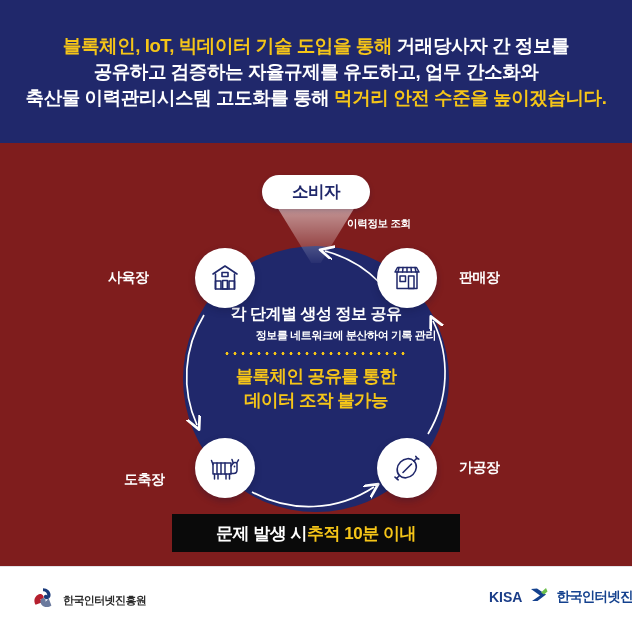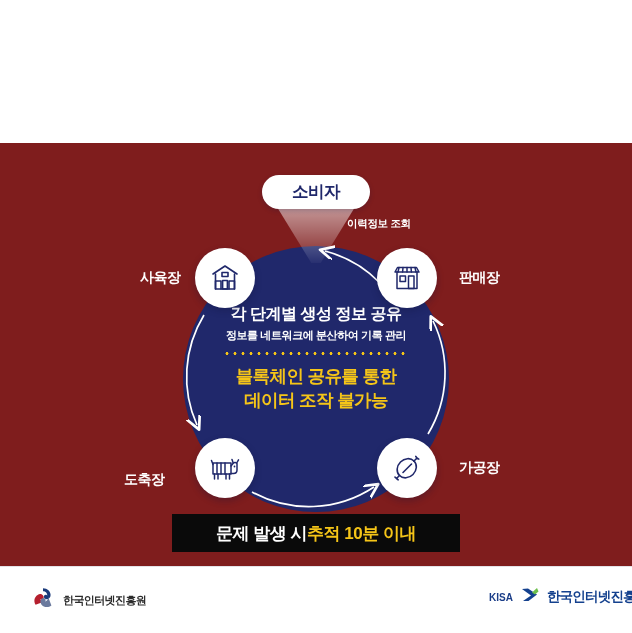--- a/index.html
+++ b/index.html
@@ -139,20 +139,21 @@
     color: #ffffff;
     letter-spacing: -0.5px;
     line-height: 21px;
   }
   .core-sub {
     font-size: 11px;
     font-weight: bold;
     color: #ffffff;
     letter-spacing: -0.4px;
     margin-top: 4px;
+    text-align: right;
   }
   .dotted {
     width: 186px;
     height: 3px;
     margin: 9px auto 9px auto;
     background-image: radial-gradient(circle, #f5c518 1.4px, rgba(0,0,0,0) 1.6px);
     background-size: 8px 3px;
     background-repeat: repeat-x;
   }
   .core-highlight {
@@ -182,21 +183,21 @@
     font-size: 14px;
     font-weight: bold;
     color: #ffffff;
     letter-spacing: -0.5px;
     z-index: 7;
     white-space: nowrap;
   }
 
   
   .node-farm    { left: 195px; top: 105px; }
-  .lbl-farm     { left: 140px; top: 126px; }
+  .lbl-farm     { left: 108px; top: 126px; }
   .node-retail  { left: 377px; top: 105px; }
   .lbl-retail   { left: 459px; top: 126px; }
   .node-slaughter { left: 195px; top: 295px; }
   .lbl-slaughter  { left: 124px; top: 328px; }
   .node-process   { left: 377px; top: 295px; }
   .lbl-process    { left: 459px; top: 316px; }
 
   
   .black-bar {
     position: absolute;
@@ -237,21 +238,21 @@
   .logo-gov-2 { position: absolute; left: 150px; top: 19px; }
   .logo-kisa  { position: absolute; left: 489px; top: 19px; }
   .gov-name {
     font-size: 11px;
     font-weight: bold;
     color: #2b2b2b;
     letter-spacing: -0.6px;
     white-space: nowrap;
   }
   .kisa-mark {
-    font-size: 10px;
+    font-size: 14px;
     font-weight: bold;
     color: #1a3d88;
     letter-spacing: 0px;
   }
   .kisa-name {
     font-size: 13.5px;
     font-weight: bold;
     color: #14418e;
     letter-spacing: -0.8px;
     white-space: nowrap;
@@ -261,20 +262,31 @@
     left: 0; top: 0;
     width: 632px; height: 1px;
     background: #e3e3e8;
   }
 </style>
 </head>
 <body>
 
 <div id="poster">
 
+  <div class="header">
+    <div class="header-line">
+      <span class="hl-yellow">블록체인, IoT, 빅데이터 기술 도입을 통해 </span><span class="hl-white">거래당사자 간 정보를</span>
+    </div>
+    <div class="header-line">
+      <span class="hl-white">공유하고 검증하는 자율규제를 유도하고, 업무 간소화와</span>
+    </div>
+    <div class="header-line">
+      <span class="hl-white">축산물 이력관리시스템 고도화를 통해 </span><span class="hl-yellow">먹거리 안전 수준을 높이겠습니다.</span>
+    </div>
+  </div>
 
   <div class="band">
 
     <div class="consumer-pill">
       <span>소비자</span>
     </div>
     <div class="funnel"></div>
     <div class="trace-label">이력정보 조회</div>
 
     <div class="core-circle"></div>

